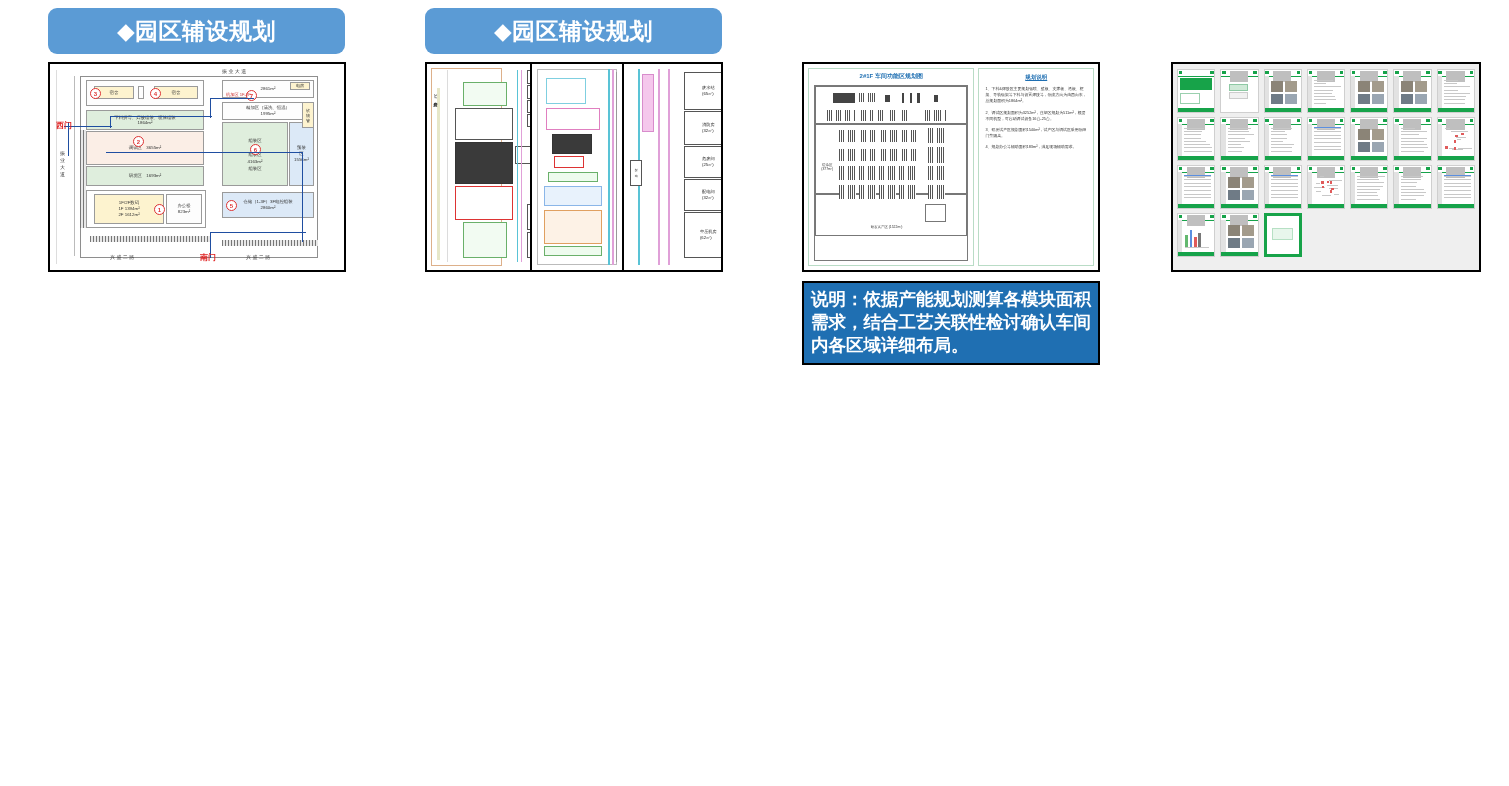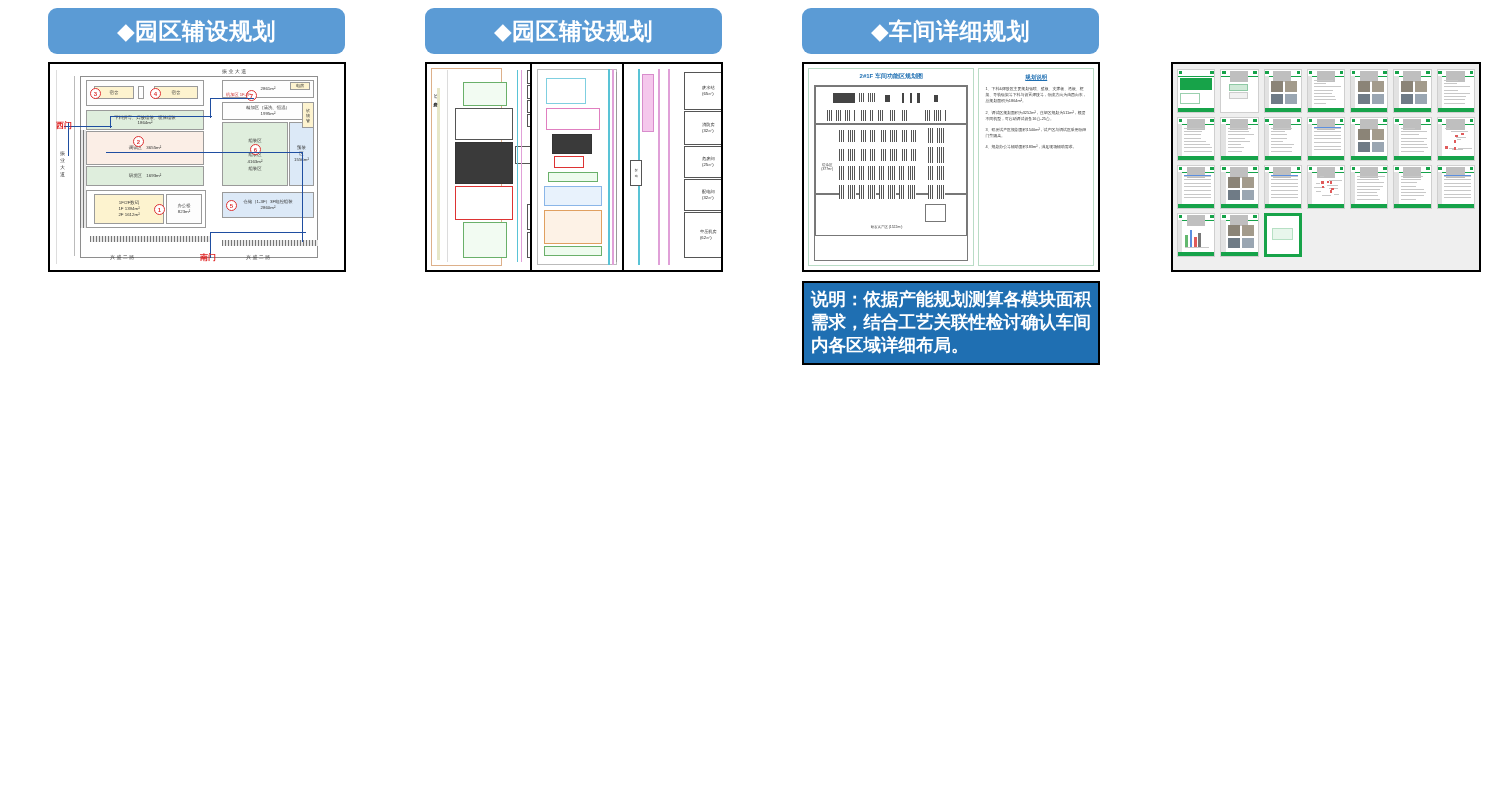--- a/index.html
+++ b/index.html
@@ -242,21 +242,20 @@
           <div class="rm" style="left:60px;top:82px;width:48px;height:32px;font-size:4.2px;">危废间<br>(25㎡)</div>
           <div class="rm" style="left:60px;top:115px;width:48px;height:32px;font-size:4.2px;">配电间<br>(32㎡)</div>
           <div class="rm" style="left:60px;top:148px;width:48px;height:46px;font-size:4.2px;">空压机房<br>(62㎡)</div>
         </div>
       </div>
     </div>
 
   </div>
 
   <div class="cell r1">
-    <div class="pill">◆车间详细规划</div>
 
     <div class="thumb">
       <div class="ws">
         <div class="lft">
           <div class="t1">2#1F 车间功能区规划图</div>
           <div class="plan">
             <div class="cellx" style="left:0;top:0;right:0;height:22%;"></div>
             <div class="cellx" style="left:0;top:22%;right:0;height:40%;"></div>
             <div class="cellx" style="left:0;top:62%;right:0;height:24%;"></div>
             <div class="mach" style="left:12%;top:4%;width:14%;height:6%;"></div>

